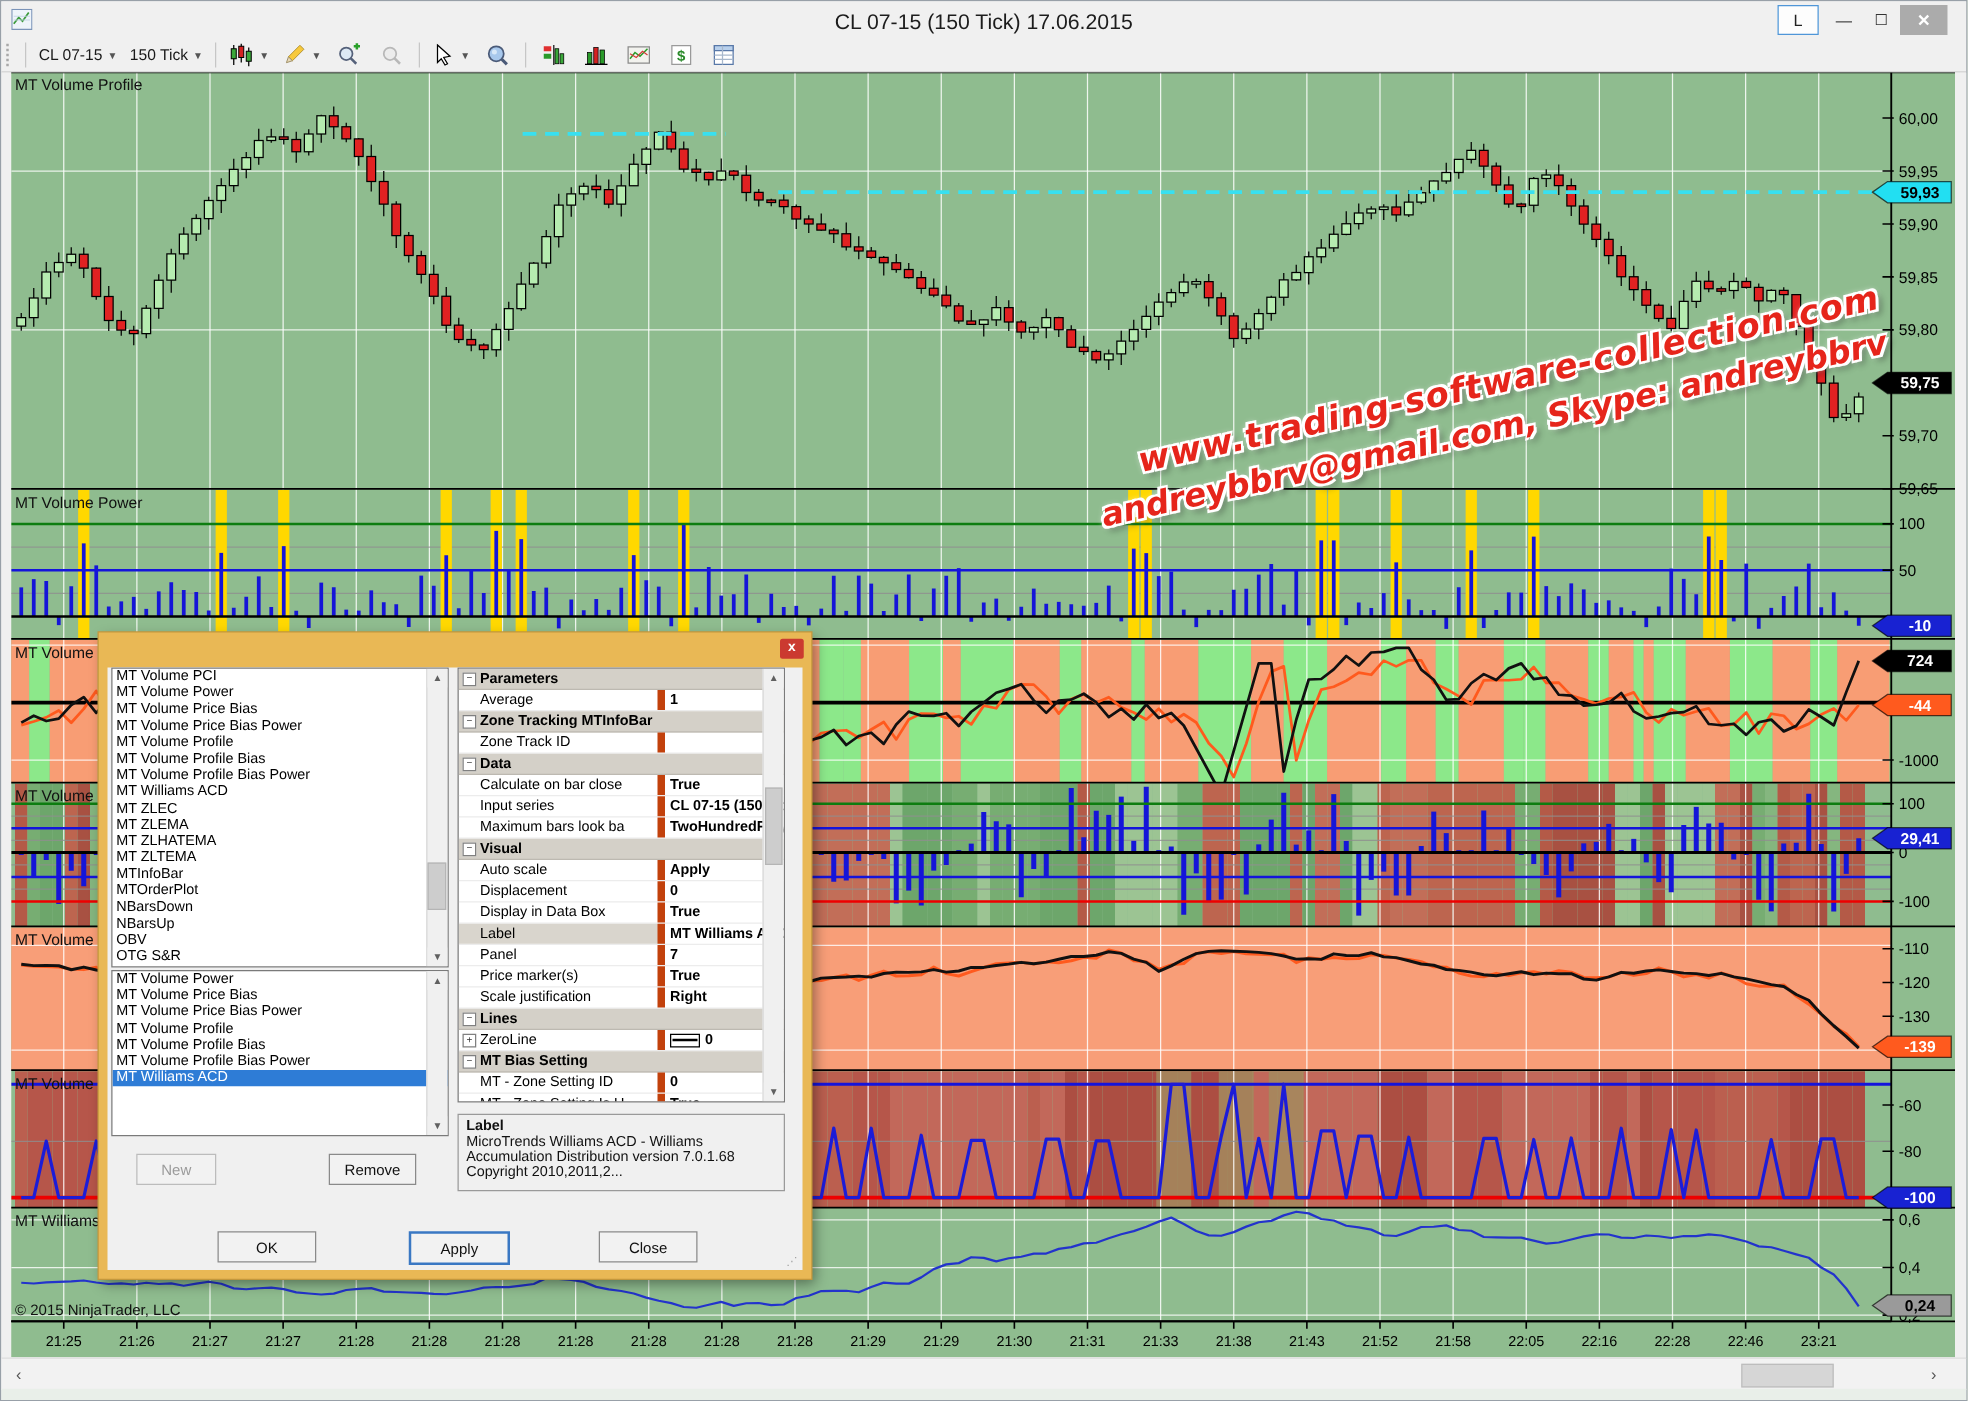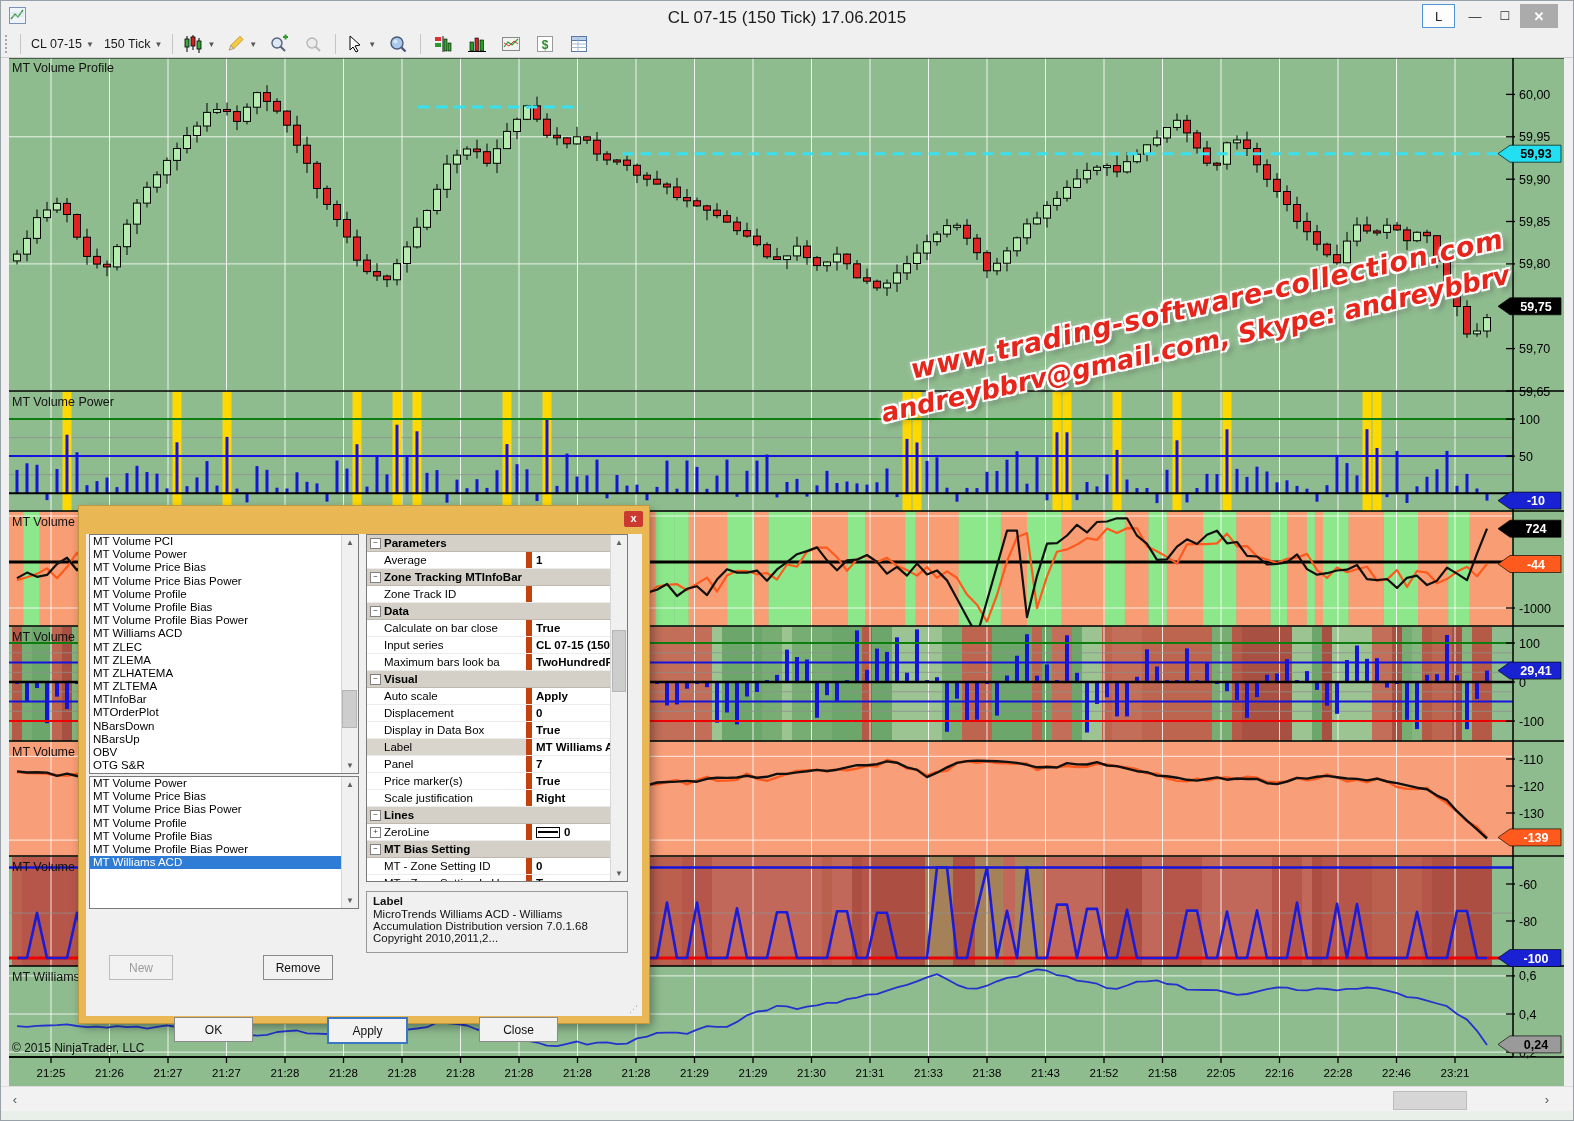--- a/index.html
+++ b/index.html
@@ -49,21 +49,21 @@
   .prow{display:flex;height:16px;line-height:16px;border-bottom:1px solid #ececec;position:relative;}
   .prow .pl{width:142px;padding-left:17px;border-right:6px solid #c2410c;overflow:hidden;white-space:nowrap;color:#000;}
   .prow .pv{flex:1;padding-left:4px;font-weight:bold;overflow:hidden;white-space:nowrap;display:flex;align-items:center;gap:4px;}
   .prow.group{background:#d4d0c8;font-weight:bold;border-bottom:1px solid #bdb9b1;}
   .prow.group .pl{border-right:none;width:auto;}
   .pmbox{position:absolute;left:3px;top:3px;width:9px;height:9px;background:#fff;border:1px solid #808080;font-size:8px;line-height:7px;text-align:center;color:#333;font-weight:normal;}
   .swatch{display:inline-block;width:22px;height:9px;background:#fff;border:1px solid #000;position:relative;}
   .swatch::after{content:"";position:absolute;left:1px;right:1px;top:3px;height:2px;background:#000;}
   #pdesc{position:absolute;left:280px;top:357px;width:262px;height:62px;background:#f0f0f0;border:1px solid #9a9a9a;box-sizing:border-box;padding:3px 6px;font-size:11.5px;color:#111;}
   #pdesc .dt{font-weight:bold;margin-bottom:1px;}
-  .dbtn{position:absolute;height:23px;background:#f2f2f2;border:1px solid #8a8a8a;font-size:12px;color:#111;display:flex;align-items:center;justify-content:center;font-family:"Liberation Sans",sans-serif;margin-top:32px;}
+  .dbtn{position:absolute;height:23px;background:#f2f2f2;border:1px solid #8a8a8a;font-size:12px;color:#111;display:flex;align-items:center;justify-content:center;font-family:"Liberation Sans",sans-serif;}
   #btn-new{left:23px;top:389px;width:62px;color:#9b9b9b;border-color:#bcbcbc;}
   #btn-remove{left:177px;top:389px;width:68px;}
   #btn-ok{left:88px;top:451px;width:77px;}
   #btn-apply{left:241px;top:451px;width:77px;border:2px solid #3a78c3;}
   #btn-dclose{left:393px;top:451px;width:77px;}
   #dlg-grip{position:absolute;right:3px;bottom:2px;font-size:9px;color:#a0a0a0;letter-spacing:1px;}
 </style>
 </head>
 <body>
 

